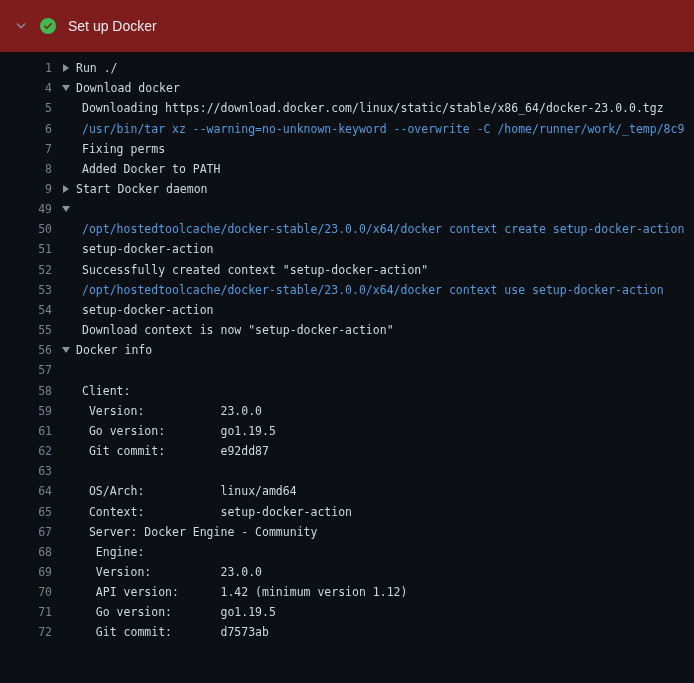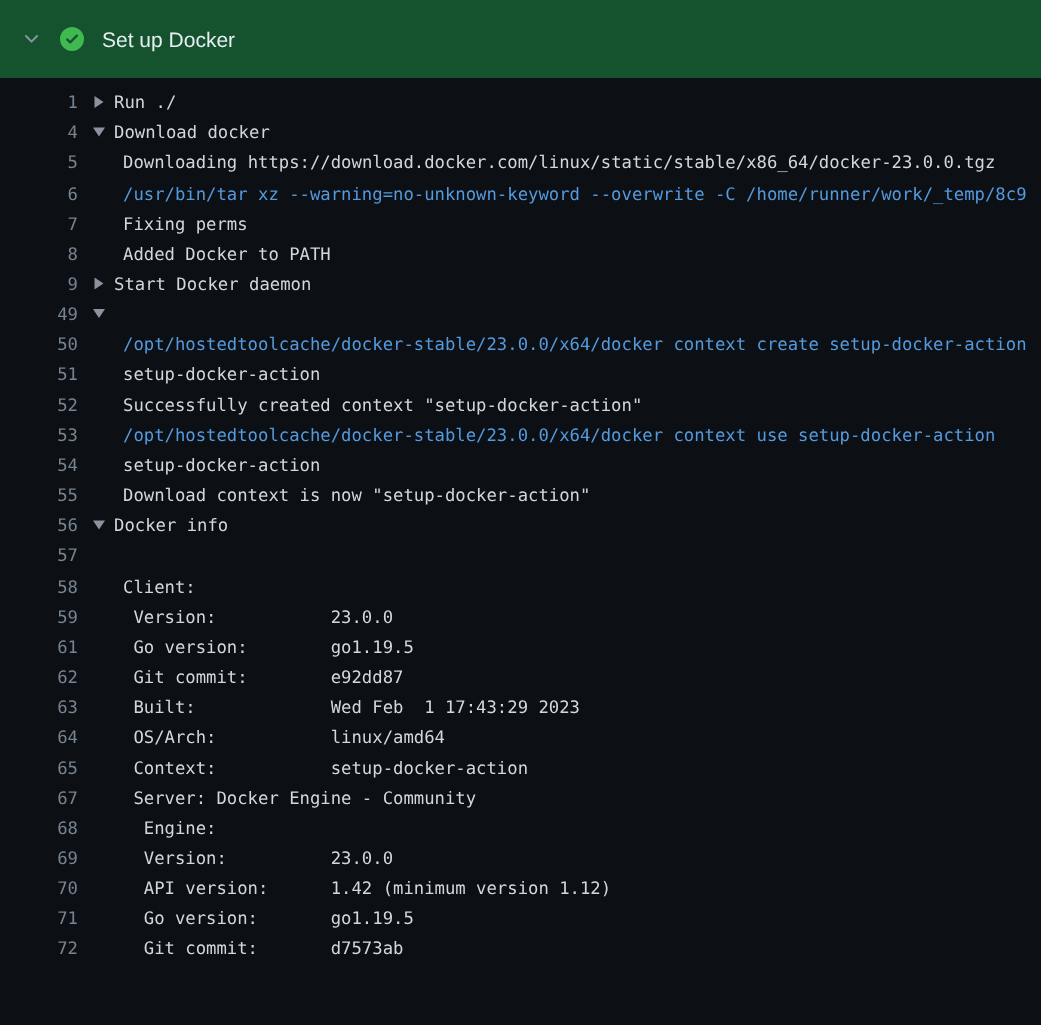--- a/index.html
+++ b/index.html
@@ -5,21 +5,21 @@
   * { box-sizing: border-box; }
   html,body { margin:0; padding:0; background:#0d1117; }
   .wrap {
     width: 694px; height: 683px;
     background: #0c0f14;
     overflow: hidden;
     position: relative;
   }
   .step-header {
     height: 52px;
-    background: #14532d;
+    background: #7f1d1d;
     display: flex;
     align-items: center;
     padding: 0 16px 0 14px;
     gap: 12px;
     font-family: "Liberation Sans", sans-serif;
     cursor: pointer;
   }
   .step-header .title {
     color: #e6edf3;
     font-size: 14px;
@@ -164,21 +164,20 @@
       <div class="row">
         <span class="num">61</span>
         <span class="content indent"><span class="seg plain"> Go version:        go1.19.5</span></span>
       </div>
       <div class="row">
         <span class="num">62</span>
         <span class="content indent"><span class="seg plain"> Git commit:        e92dd87</span></span>
       </div>
       <div class="row">
         <span class="num">63</span>
-        <span class="content indent"><span class="seg plain"> Built:             Wed Feb  1 17:43:29 2023</span></span>
       </div>
       <div class="row">
         <span class="num">64</span>
         <span class="content indent"><span class="seg plain"> OS/Arch:           linux/amd64</span></span>
       </div>
       <div class="row">
         <span class="num">65</span>
         <span class="content indent"><span class="seg plain"> Context:           setup-docker-action</span></span>
       </div>
       <div class="row">

